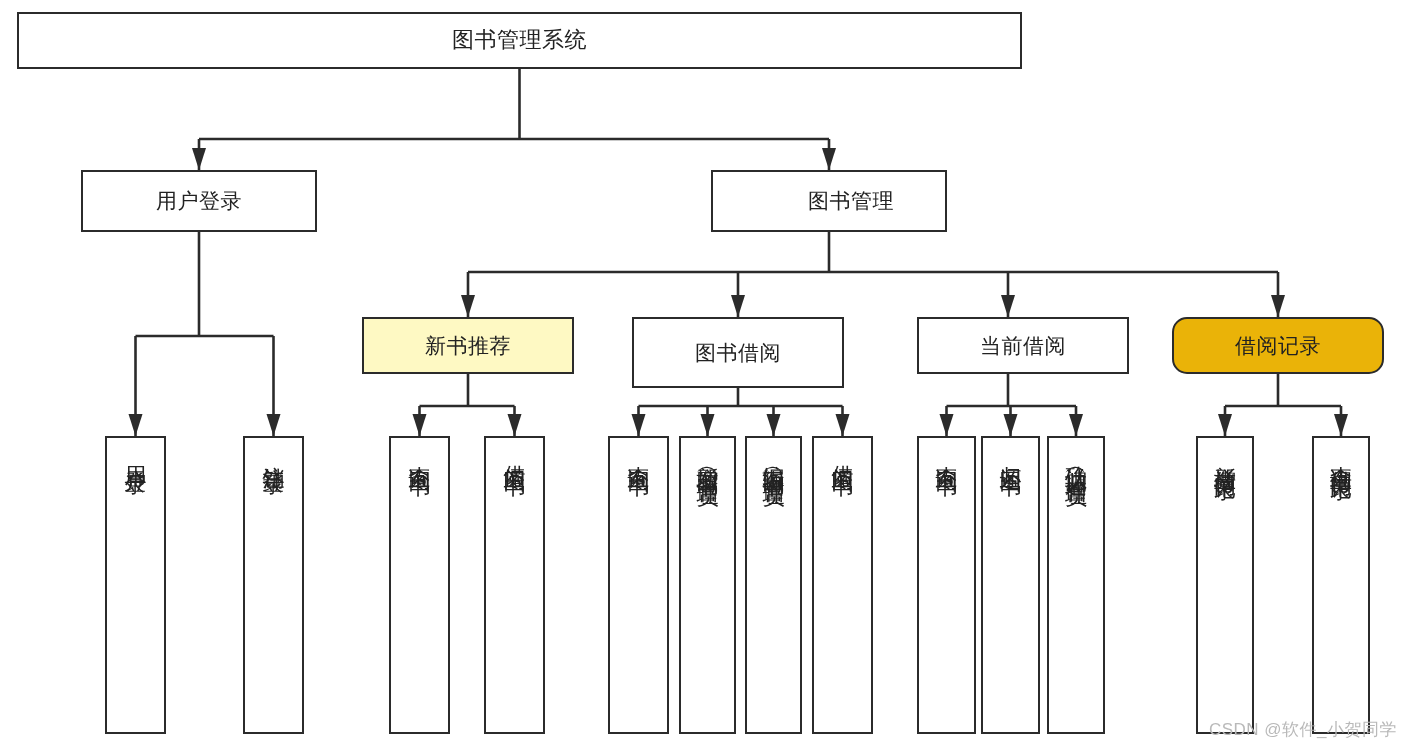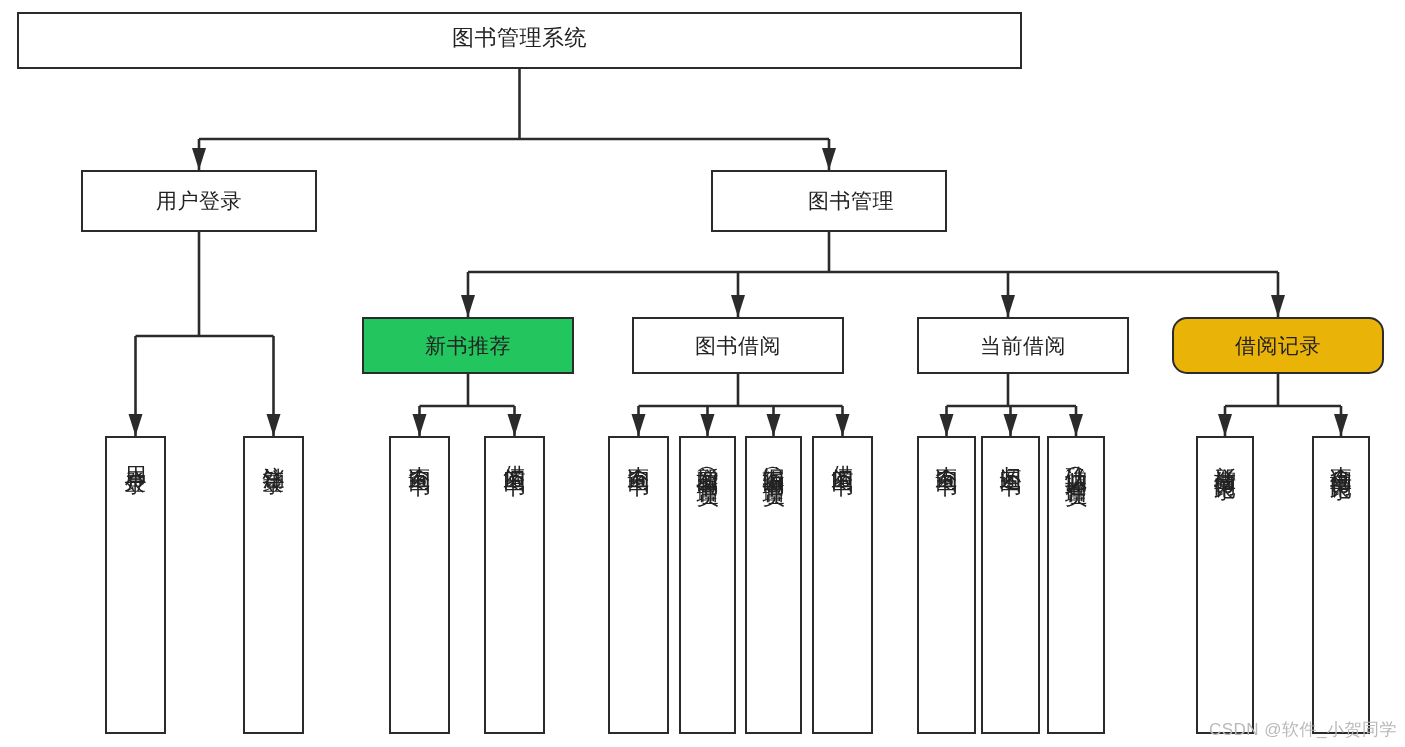--- a/index.html
+++ b/index.html
@@ -120,33 +120,33 @@
       <line x1="1076" y1="406" x2="1076" y2="436" stroke="#2b2b2b" stroke-width="2.6"></line>
       <path d="M 1069 414 L 1083 414 L 1076 436 Z" fill="#2b2b2b"></path>
       <line x1="1278" y1="374" x2="1278" y2="406" stroke="#2b2b2b" stroke-width="2.6"></line>
       <line x1="1225" y1="406" x2="1341" y2="406" stroke="#2b2b2b" stroke-width="2.6"></line>
       <line x1="1225" y1="406" x2="1225" y2="436" stroke="#2b2b2b" stroke-width="2.6"></line>
       <path d="M 1218 414 L 1232 414 L 1225 436 Z" fill="#2b2b2b"></path>
       <line x1="1341" y1="406" x2="1341" y2="436" stroke="#2b2b2b" stroke-width="2.6"></line>
       <path d="M 1334 414 L 1348 414 L 1341 436 Z" fill="#2b2b2b"></path>
     </svg>
   <div id="nodes-layer">
-      <div class="node root" style="left: 17px; top: 12px; width: 1005px; height: 57px; border-color: rgb(43, 43, 43); background: rgb(255, 255, 255); font-family: Liberation Mono, monospace;">
+      <div class="node root" style="left: 17px; top: 12px; width: 1005px; height: 57px; border-color: rgb(43, 43, 43); background: rgb(255, 255, 255);">
         <span class="label" style="color: rgb(34, 34, 34);">图书管理系统</span>
       </div>
       <div class="node" style="left: 81px; top: 170px; width: 236px; height: 62px; border-color: rgb(43, 43, 43); background: rgb(255, 255, 255);">
         <span class="label" style="color: rgb(34, 34, 34);">用户登录</span>
       </div>
       <div class="node" style="left: 711px; top: 170px; width: 236px; height: 62px; border-color: rgb(43, 43, 43); background: rgb(255, 255, 255);">
         <span class="label" style="color: rgb(34, 34, 34); margin-left: 44px;">图书管理</span>
       </div>
-      <div class="node" style="left: 362px; top: 317px; width: 212px; height: 57px; border-color: rgb(43, 43, 43); background: #22c55e;">
+      <div class="node" style="left: 362px; top: 317px; width: 212px; height: 57px; border-color: rgb(43, 43, 43); background: #fef9c3;">
         <span class="label" style="color: rgb(34, 34, 34);">新书推荐</span>
       </div>
-      <div class="node" style="left: 632px; top: 317px; width: 212px; height: 57px; border-color: rgb(43, 43, 43); background: rgb(255, 255, 255);">
+      <div class="node" style="left: 632px; top: 317px; width: 212px; height: 71px; border-color: rgb(43, 43, 43); background: rgb(255, 255, 255);">
         <span class="label" style="color: rgb(34, 34, 34);">图书借阅</span>
       </div>
       <div class="node" style="left: 902px; top: 317px; width: 212px; height: 57px; border-color: rgb(43, 43, 43); background: rgb(255, 255, 255); margin-left: 15px;">
         <span class="label" style="color: rgb(34, 34, 34);">当前借阅</span>
       </div>
       <div class="node" style="left: 1172px; top: 317px; width: 212px; height: 57px; border-color: rgb(43, 43, 43); background: #eab308; border-radius: 15px;">
         <span class="label" style="color: rgb(34, 34, 34);">借阅记录</span>
       </div>
       <div class="node vertical" style="left: 105px; top: 436px; width: 61px; height: 298px; border-color: rgb(43, 43, 43); background: rgb(255, 255, 255);">
         <span class="label" style="color: rgb(34, 34, 34);">用户登录</span>

